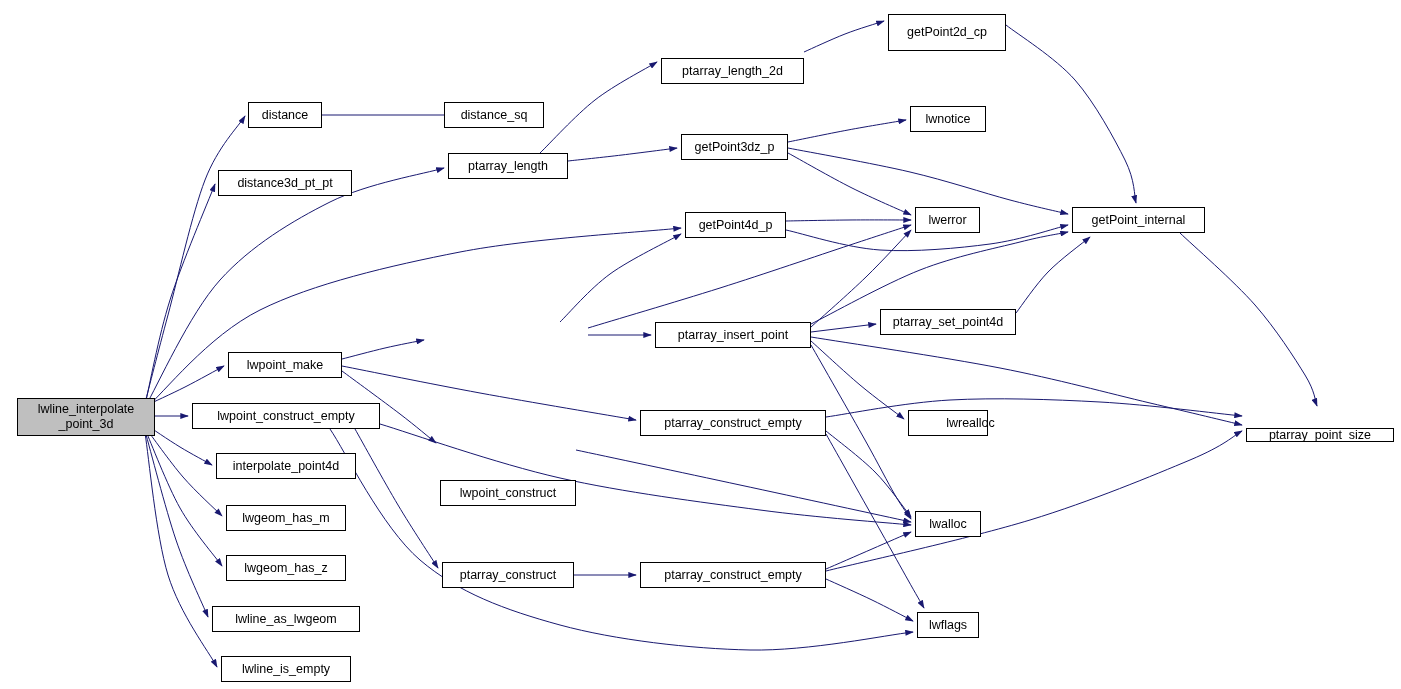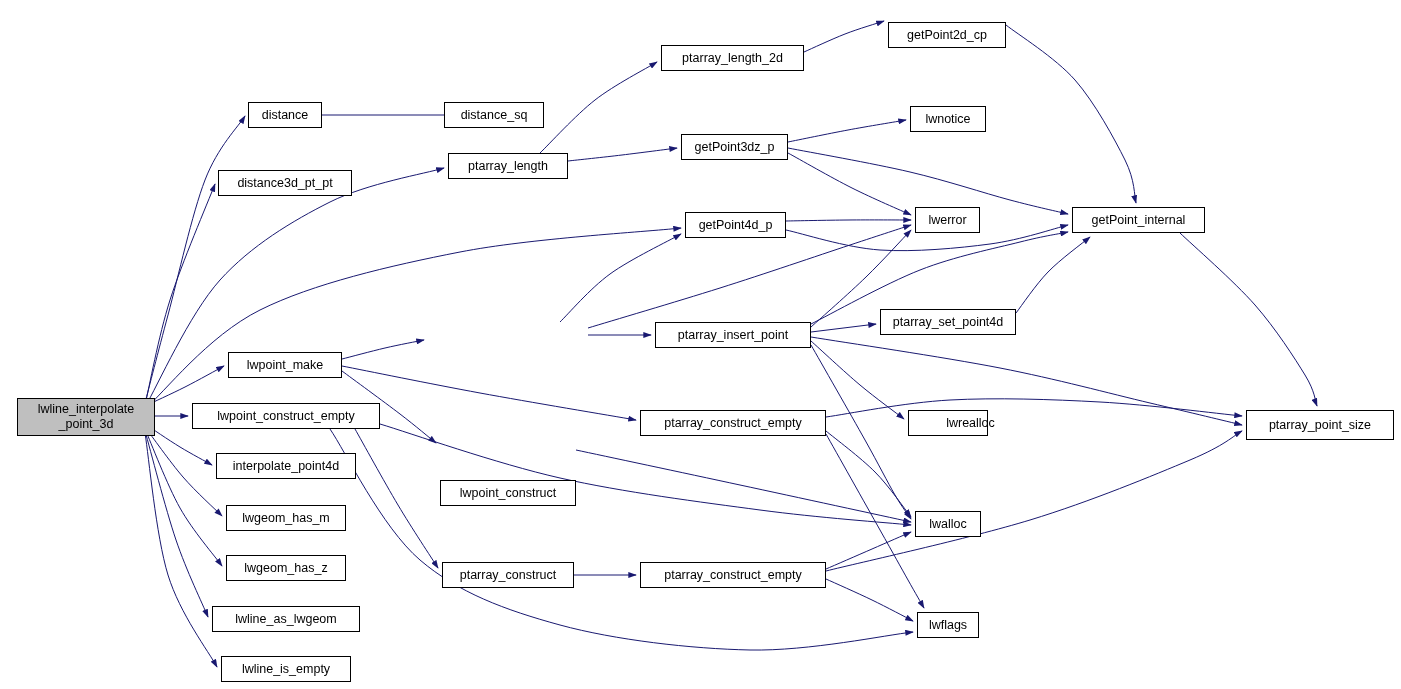--- a/index.html
+++ b/index.html
@@ -86,34 +86,34 @@
       <path d="M826,579 C833.7,582.5 857.5,593.0 872,600 C886.5,607.0 906.2,617.5 913,621" class="edge" marker-end="url(#arrow)"></path>
       <path d="M826,571 C860.0,562.5 969.3,538.5 1030,520 C1090.7,501.5 1154.7,474.8 1190,460 C1225.3,445.2 1233.3,435.8 1242,431" class="edge" marker-end="url(#arrow)"></path>
     </svg>
 
 <div class="node node-main" style="left: 17px; top: 398px; width: 138px; height: 38px;">lwline_interpolate
 _point_3d</div>
     <div class="node" style="left: 248px; top: 102px; width: 74px; height: 26px;">distance</div>
     <div class="node" style="left: 218px; top: 170px; width: 134px; height: 26px;">distance3d_pt_pt</div>
     <div class="node" style="left: 444px; top: 102px; width: 100px; height: 26px;">distance_sq</div>
     <div class="node" style="left: 448px; top: 153px; width: 120px; height: 26px;">ptarray_length</div>
-    <div class="node" style="left: 661px; top: 45px; width: 143px; height: 26px;">ptarray_length_2d</div>
-    <div class="node" style="left: 888px; top: 22px; width: 118px; height: 26px;">getPoint2d_cp</div>
+    <div class="node" style="left: 661px; top: 58px; width: 143px; height: 26px;">ptarray_length_2d</div>
+    <div class="node" style="left: 888px; top: 14px; width: 118px; height: 37px;">getPoint2d_cp</div>
     <div class="node" style="left: 681px; top: 134px; width: 107px; height: 26px;">getPoint3dz_p</div>
     <div class="node" style="left: 910px; top: 106px; width: 76px; height: 26px;">lwnotice</div>
     <div class="node" style="left: 685px; top: 212px; width: 101px; height: 26px;">getPoint4d_p</div>
     <div class="node" style="left: 915px; top: 207px; width: 65px; height: 26px;">lwerror</div>
     <div class="node" style="left: 1072px; top: 207px; width: 133px; height: 26px;">getPoint_internal</div>
     <div class="node" style="left: 655px; top: 322px; width: 156px; height: 26px;">ptarray_insert_point</div>
     <div class="node" style="left: 880px; top: 309px; width: 136px; height: 26px;">ptarray_set_point4d</div>
     <div class="node" style="left: 228px; top: 352px; width: 114px; height: 26px;">lwpoint_make</div>
     <div class="node" style="left: 192px; top: 403px; width: 188px; height: 26px;">lwpoint_construct_empty</div>
     <div class="node" style="left: 908px; top: 410px; width: 80px; height: 26px; padding-left: 48px;">lwrealloc</div>
     <div class="node" style="left: 640px; top: 410px; width: 186px; height: 26px;">ptarray_construct_empty</div>
-    <div class="node" style="left: 1246px; top: 410px; width: 148px; height: 30px;">ptarray_point_size</div>
+    <div class="node" style="left: 1246px; top: 428px; width: 148px; height: 14px;">ptarray_point_size</div>
     <div class="node" style="left: 440px; top: 436px; width: 136px; height: 26px; margin-top: 44px;">lwpoint_construct</div>
     <div class="node" style="left: 216px; top: 453px; width: 140px; height: 26px;">interpolate_point4d</div>
     <div class="node" style="left: 226px; top: 505px; width: 120px; height: 26px;">lwgeom_has_m</div>
     <div class="node" style="left: 915px; top: 511px; width: 66px; height: 26px;">lwalloc</div>
     <div class="node" style="left: 226px; top: 555px; width: 120px; height: 26px;">lwgeom_has_z</div>
     <div class="node" style="left: 442px; top: 562px; width: 132px; height: 26px;">ptarray_construct</div>
     <div class="node" style="left: 640px; top: 562px; width: 186px; height: 26px;">ptarray_construct_empty</div>
     <div class="node" style="left: 212px; top: 606px; width: 148px; height: 26px;">lwline_as_lwgeom</div>
     <div class="node" style="left: 917px; top: 612px; width: 62px; height: 26px;">lwflags</div>
     <div class="node" style="left: 221px; top: 656px; width: 130px; height: 26px;">lwline_is_empty</div>

